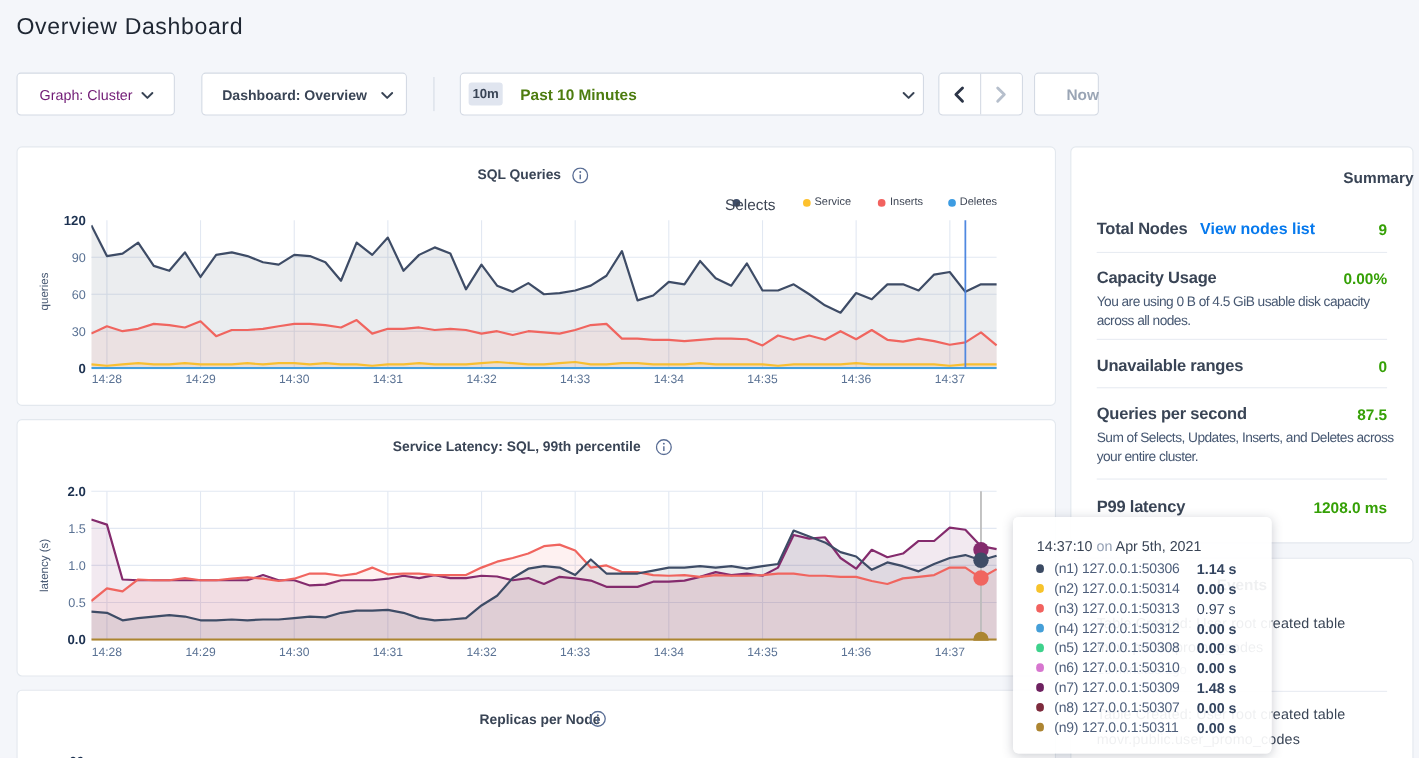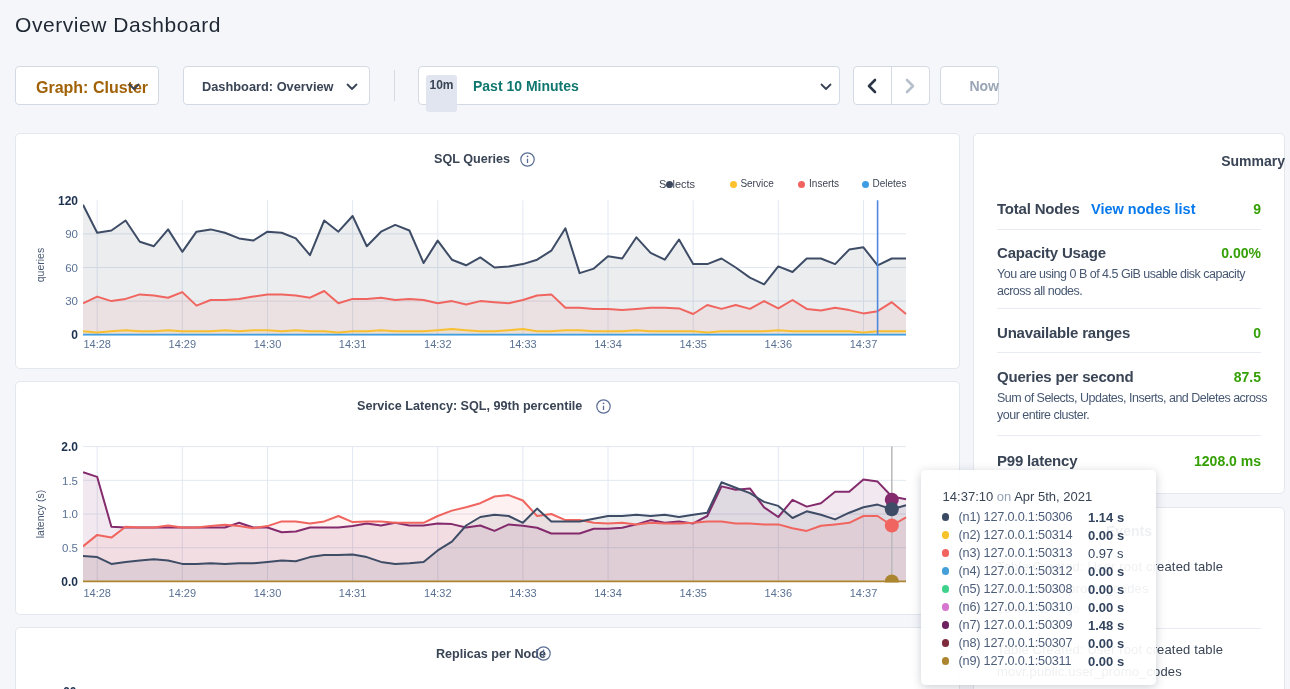--- a/index.html
+++ b/index.html
@@ -10,33 +10,33 @@
 .sh { font-size:15px; font-weight:bold; color:#394455; letter-spacing:-0.2px;margin-top:48px; }
 .sv { position:absolute; right:0; top:1px; font-size:14px; font-weight:bold; color:#35a006; }
 .sub { position:absolute; left:997px; white-space:pre-line; width:300px; font-size:12.5px; letter-spacing:-0.5px; line-height:16.5px; color:#475872; }
 .ctitle { position:absolute; font-size:12.6px; font-weight:bold; color:#394455; white-space:pre; }
 .evt { position:absolute; left:997px; width:264px; font-size:13px; letter-spacing:0.15px; line-height:22px; color:#394455; }
 </style></head><body>
 
 <div style="position:absolute;left:15px;top:13px;font-size:21px;letter-spacing:0.55px;color:#1f2733">Overview Dashboard</div>
 
 <div class="btn" style="left:15px;top:66px;width:144px"></div>
-<div style="position:absolute;left:36px;top:79px;font-size:16px;font-weight:bold;color:#a16207">Graph: Cluster</div>
+<div style="position:absolute;left:36px;top:79px;font-size:13px;font-weight:normal;color:#701a75">Graph: Cluster</div>
 <svg style="position:absolute;left:128px;top:82.5px" width="12" height="8" viewBox="0 0 12 8">
     <polyline points="1.5,1.5 6,6 10.5,1.5" fill="none" stroke="#394455" stroke-width="1.8" stroke-linecap="round" stroke-linejoin="round"></polyline>
   </svg>
 <div class="btn" style="left:183px;top:66px;width:187px"></div>
 <div style="position:absolute;left:202px;top:79px;font-size:12.8px;font-weight:bold;color:#394455">Dashboard: Overview</div>
 <svg style="position:absolute;left:346px;top:82.5px" width="12" height="8" viewBox="0 0 12 8">
     <polyline points="1.5,1.5 6,6 10.5,1.5" fill="none" stroke="#394455" stroke-width="1.8" stroke-linecap="round" stroke-linejoin="round"></polyline>
   </svg>
 <div style="position:absolute;left:394px;top:70px;width:1px;height:31px;background:#d5dbe5"></div>
 <div class="btn" style="left:418px;top:66px;width:422px"></div>
-<div style="position:absolute;left:426px;top:75px;width:31px;height:37px;background:#e0e5ef;border-radius:3px;text-align:center;font-size:12px;font-weight:bold;color:#394455;line-height:21px">10m</div>
-<div style="position:absolute;left:473px;top:78px;font-size:14px;font-weight:bold;color:#0f766e">Past 10 Minutes</div>
+<div style="position:absolute;left:426px;top:75px;width:31px;height:21px;background:#e0e5ef;border-radius:3px;text-align:center;font-size:12px;font-weight:bold;color:#394455;line-height:21px">10m</div>
+<div style="position:absolute;left:473px;top:78px;font-size:14px;font-weight:bold;color:#4d7c0f">Past 10 Minutes</div>
 <svg style="position:absolute;left:820px;top:83px" width="12" height="8" viewBox="0 0 12 8">
     <polyline points="1.5,1.5 6,6 10.5,1.5" fill="none" stroke="#394455" stroke-width="1.8" stroke-linecap="round" stroke-linejoin="round"></polyline>
   </svg>
 <div class="btn" style="left:853px;top:66px;width:77px"></div>
 <div style="position:absolute;left:891px;top:67px;width:1px;height:37px;background:#d4dae4"></div>
 <svg style="position:absolute;left:866px;top:78px" width="12" height="16" viewBox="0 0 12 16">
     <polyline points="9,2 3,8 9,14" fill="none" stroke="#2c3547" stroke-width="2.6" stroke-linecap="round" stroke-linejoin="round"></polyline>
   </svg>
 <svg style="position:absolute;left:904px;top:78px" width="12" height="16" viewBox="0 0 12 16">
     <polyline points="3,2 9,8 3,14" fill="none" stroke="#b6bfcc" stroke-width="2.6" stroke-linecap="round" stroke-linejoin="round"></polyline>
@@ -45,21 +45,21 @@
 <div style="position:absolute;left:940px;top:78px;width:59px;text-align:right;font-size:14px;font-weight:bold;color:#9aa5b5">Now</div>
 
 <div class="panel" style="left:15px;top:132.5px;width:945px;height:236.5px"></div>
 <div class="ctitle" style="left:434px;top:152px">SQL Queries</div>
 <svg style="position:absolute;left:519.5px;top:151.5px" width="15" height="15" viewBox="0 0 15 15">
     <circle cx="7.5" cy="7.5" r="6.7" fill="none" stroke="#5a6e95" stroke-width="1.2"></circle>
     <line x1="7.5" y1="6.7" x2="7.5" y2="11" stroke="#5a6e95" stroke-width="1.3"></line>
     <circle cx="7.5" cy="4.3" r="0.9" fill="#5a6e95"></circle>
   </svg>
 <span style="position:absolute;left:665.5px;top:180.5px;width:7px;height:7px;border-radius:50%;background:#3e4c66"></span>
-<span style="position:absolute;left:659px;top:178px;font-size:11px;color:#3d4554">Selects</span>
+<span style="position:absolute;left:659px;top:178px;font-size:14px;color:#3d4554">Selects</span>
 <span style="position:absolute;left:729.6px;top:180.5px;width:7px;height:7px;border-radius:50%;background:#fdc12e"></span>
 <span style="position:absolute;left:740.4px;top:178px;font-size:10px;color:#3d4554">Service</span>
 <span style="position:absolute;left:798.3px;top:180.5px;width:7px;height:7px;border-radius:50%;background:#f2625f"></span>
 <span style="position:absolute;left:809.0999999999999px;top:178px;font-size:10px;color:#3d4554">Inserts</span>
 <span style="position:absolute;left:861.7px;top:180.5px;width:7px;height:7px;border-radius:50%;background:#3d9ce2"></span>
 <span style="position:absolute;left:872.5px;top:178px;font-size:10px;color:#3d4554">Deletes</span>
 <div style="position:absolute;left:15px;top:132.5px;width:945px;height:236.5px">
     <svg width="945" height="236" viewBox="0 0 945 236" style="position:absolute;left:0;top:0;font-family:'Liberation Sans',sans-serif">
       <defs>
         <clipPath id="c1clip">

